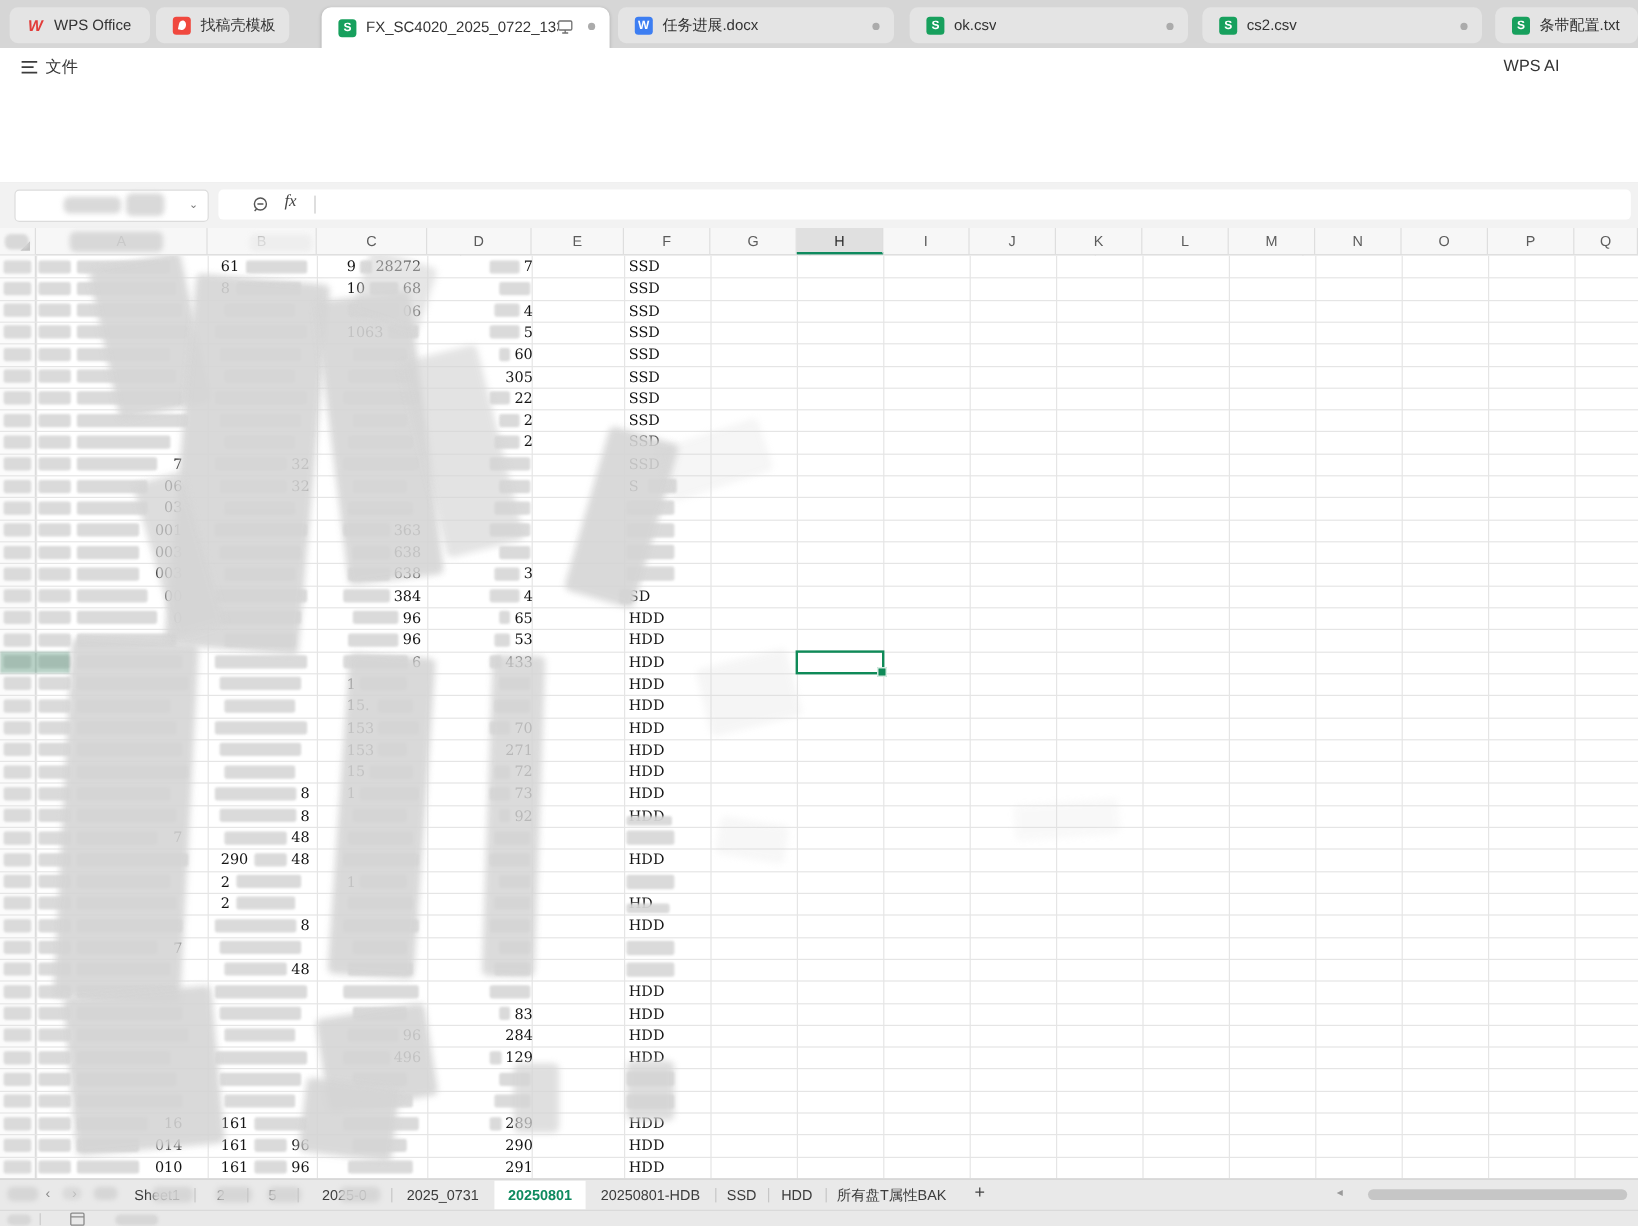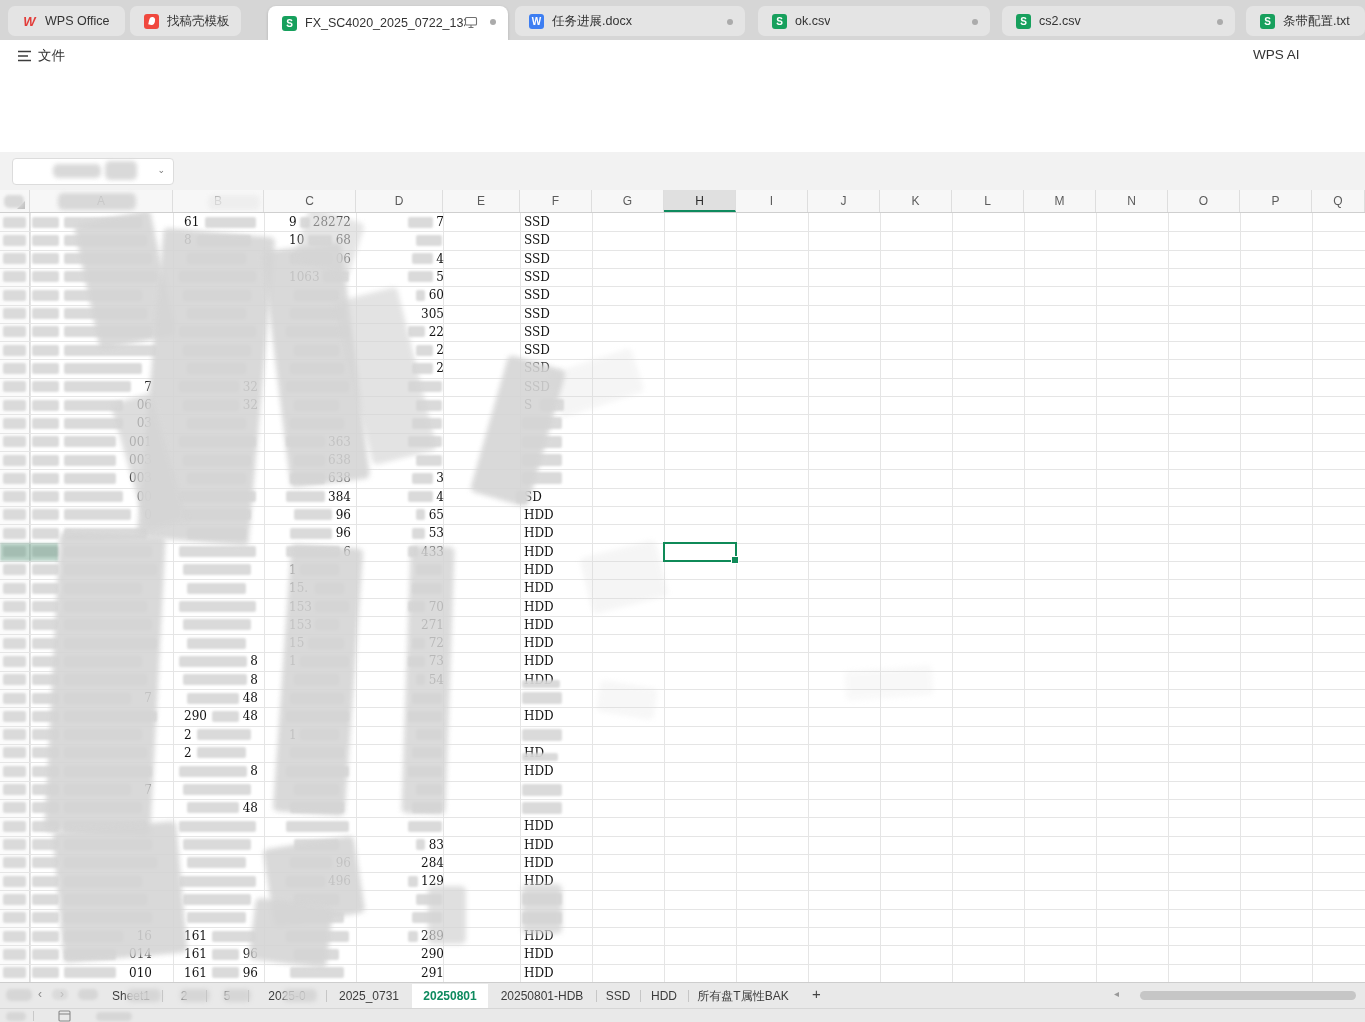--- a/index.html
+++ b/index.html
@@ -390,20 +390,30 @@
         </svg>
     </div>
     <div class="rlabel" style="left:1304px;top:120px;"><span>单元格样式</span></div>
   </div>
 
   <div class="fxrow">
     <div class="namebox">
       <div class="blob" style="left:40px;top:5px;width:48px;height:14px;filter:blur(2px);"></div>
       <div class="blob" style="left:92px;top:2px;width:32px;height:19px;filter:blur(2px);"></div>
       <span style="position:absolute;right:8px;top:6px;font-size:9px;color:#777;">⌄</span>
+    </div>
+    <div class="fxbox">
+      <div class="abs" style="left:28px;top:5px;">
+        <svg width="15" height="15" viewBox="0 0 15 15" fill="none" stroke="#555" stroke-width="1.2">
+            <circle cx="7" cy="7" r="5"></circle>
+            <path d="M4.5 7h5M3.8 11.2l-1.6 1.6"></path>
+          </svg>
+      </div>
+      <span style="position:absolute;left:55px;top:3px;font-family:'Liberation Serif',serif;font-style:italic;font-size:14px;color:#444;">fx</span>
+      <div class="abs" style="left:80px;top:5px;width:1px;height:15px;background:#c9c9c9;"></div>
     </div>
   </div>
 
   <div class="headers" id="headers">
       <div class="colhdr" style="left: 0px; width: 30px; background: rgb(247, 247, 247);">
         <div style="position:absolute;right:4px;bottom:3px;width:0;height:0;border-left:8px solid transparent;border-bottom:8px solid #c2c2c2;"></div>
       </div>
       <div class="colhdr" style="left: 30px; width: 143px;">A</div>
       <div class="colhdr" style="left: 173px; width: 91px;">B</div>
       <div class="colhdr" style="left: 264px; width: 92px;">C</div>
@@ -698,21 +708,21 @@
       <div class="frag" style="left: 289px; top: 439.44px; width: 60px;">1</div>
       <div class="frag fragR" style="left: 380px; top: 439.44px; width: 64px;">73</div>
       <div class="frag" style="left: 524px; top: 439.44px; width: 66px;">HDD</div>
       <div class="rb" style="left: 3px; top: 442.94px; width: 23px; height: 11px;"></div>
       <div class="rb" style="left: 32px; top: 442.94px; width: 27px; height: 11px;"></div>
       <div class="rb" style="left: 64px; top: 442.94px; width: 78px; height: 11px;"></div>
       <div class="rb" style="left: 179px; top: 442.94px; width: 67.6px; height: 11px;"></div>
       <div class="rb" style="left: 300.4px; top: 442.94px; width: 48.6px; height: 11px;"></div>
       <div class="rb" style="left: 408px; top: 442.94px; width: 17.2px; height: 11px;"></div>
       <div class="frag fragR" style="left: 200px; top: 457.75px; width: 58px;">8</div>
-      <div class="frag fragR" style="left: 380px; top: 457.75px; width: 64px;">54</div>
+      <div class="frag fragR" style="left: 380px; top: 457.75px; width: 64px;">92</div>
       <div class="frag" style="left: 524px; top: 457.75px; width: 66px;">HDD</div>
       <div class="rb" style="left: 3px; top: 461.25px; width: 23px; height: 11px;"></div>
       <div class="rb" style="left: 32px; top: 461.25px; width: 27px; height: 11px;"></div>
       <div class="rb" style="left: 64px; top: 461.25px; width: 83px; height: 11px;"></div>
       <div class="rb" style="left: 183px; top: 461.25px; width: 63.6px; height: 11px;"></div>
       <div class="rb" style="left: 294px; top: 461.25px; width: 45px; height: 11px;"></div>
       <div class="rb" style="left: 416px; top: 461.25px; width: 9.2px; height: 11px;"></div>
       <div class="frag fragR" style="left: 64px; top: 476.06px; width: 88px;">7</div>
       <div class="frag fragR" style="left: 200px; top: 476.06px; width: 58px;">48</div>
       <div class="rb" style="left: 3px; top: 479.56px; width: 23px; height: 11px;"></div>

